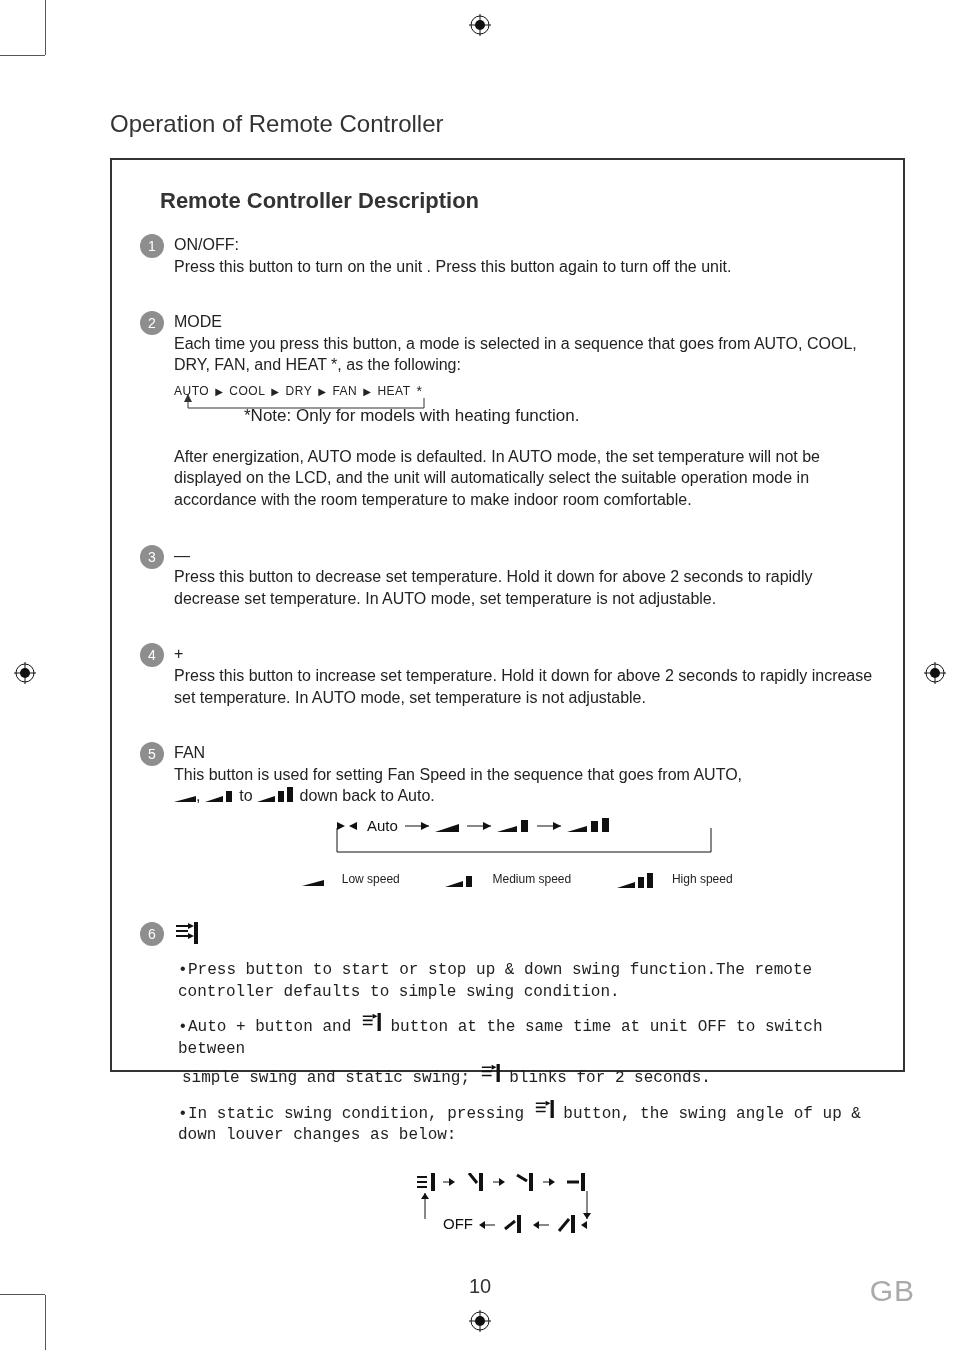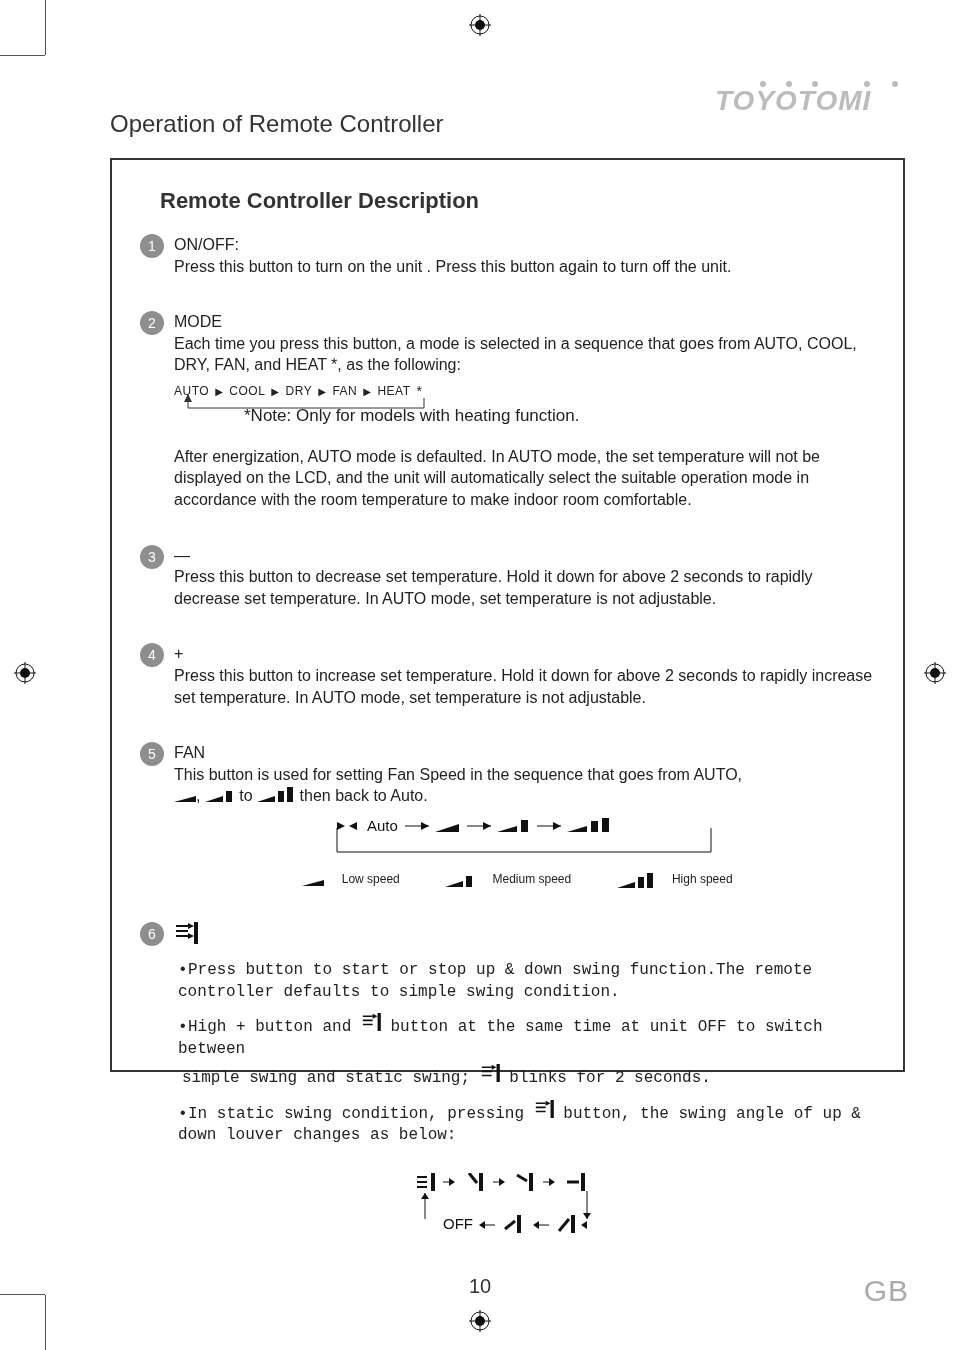--- a/index.html
+++ b/index.html
@@ -48,21 +48,21 @@
   .fan-inline { vertical-align:middle; }
   .fan-cycle { text-align:center; margin-top:10px; font-size:16px; }
   .fan-legend { text-align:center; margin-top:4px; font-size:12px; }
   .fan-legend span { margin:0 14px; }
   .swing-list { padding-left:4px; }
   .swing-list .bul { margin-bottom:10px; }
   .bul-dot { display:inline-block; width:10px; }
   .swing-sub { margin-left:4px; display:block; margin-top:4px;}
   .swing-cycle { text-align:center; margin-top:26px; line-height:1.8; font-size:16px;}
   .pagenum { position:absolute; left:50%; bottom:52px; transform:translateX(-50%); font-size:20px; color:#333;}
-  .lang { position:absolute; right:51px; bottom:42px; font-size:30px; color:#aaa; letter-spacing:1px;}
+  .lang { position:absolute; right:45px; bottom:42px; font-size:30px; color:#aaa; letter-spacing:1px;}
 </style>
 </head>
 <body>
 
 <div class="crop-tl-v"></div>
 <div class="crop-tl-h"></div>
 <div class="crop-bl-v"></div>
 <div class="crop-bl-h"></div>
 <span class="reg-top">
   <svg width="22" height="22" viewBox="0 0 22 22">
@@ -91,32 +91,20 @@
 <span class="reg-right">
   <svg width="22" height="22" viewBox="0 0 22 22">
       <circle cx="11" cy="11" r="9" fill="none" stroke="#111" stroke-width="1"></circle>
       <circle cx="11" cy="11" r="5" fill="#111"></circle>
       <line x1="11" y1="0" x2="11" y2="22" stroke="#111"></line>
       <line x1="0" y1="11" x2="22" y2="11" stroke="#111"></line>
     </svg>
 </span>
 
 <div class="page">
-  <div class="brand">
-    <svg width="190" height="34" viewBox="0 0 190 34">
-      <g fill="#bcbcbc">
-        <circle cx="48" cy="4" r="3"></circle>
-          <circle cx="74" cy="4" r="3"></circle>
-          <circle cx="100" cy="4" r="3"></circle>
-          <circle cx="152" cy="4" r="3"></circle>
-          <circle cx="180" cy="4" r="3"></circle>
-      </g>
-      <text x="0" y="30" font-family="Arial Black, Arial, sans-serif" font-weight="900" font-style="italic" font-size="28" fill="#bcbcbc" letter-spacing="1">TOYOTOMI</text>
-    </svg>
-  </div>
 
   <div class="header-title">Operation of Remote Controller</div>
 
   <div class="frame">
     <div class="section-heading">Remote Controller Description</div>
 
     <div class="item">
       <div class="num-badge">1</div>
       <div class="item-body">
         <span class="label">ON/OFF:</span>
@@ -177,21 +165,21 @@
         <span class="fan-inline"><svg width="30" height="14" viewBox="0 0 30 14">
               <polygon points="0,14 18,14 18,8" fill="#111"></polygon>
               <rect x="21" y="3" width="6" height="11" fill="#111"></rect>
             </svg></span>
         <span>to</span>
         <span class="fan-inline"><svg width="38" height="16" viewBox="0 0 38 16">
               <polygon points="0,16 18,16 18,10" fill="#111"></polygon>
               <rect x="21" y="5" width="6" height="11" fill="#111"></rect>
               <rect x="30" y="1" width="6" height="15" fill="#111"></rect>
             </svg></span>
-        <span>then back to Auto.</span>
+        <span>down back to Auto.</span>
 
         <div class="fan-cycle">
           <svg width="380" height="44" viewBox="0 0 380 44">
             <path d="M 2 10 L 2 34 L 376 34 L 376 10" fill="none" stroke="#111" stroke-width="1"></path>
             <polygon points="2,10 10,10 6,2" fill="#111" transform="translate(0,2) rotate(90 6 6)"></polygon>
 
             <polygon points="14,8 22,4 22,12" fill="#111"></polygon>
             <text x="32" y="13" font-size="15" fill="#111">Auto</text>
             <line x1="70" y1="8" x2="94" y2="8" stroke="#111"></line>
               <polygon points="94,8 86,4 86,12" fill="#111"></polygon>
@@ -230,21 +218,21 @@
         <span>
           <svg width="24" height="22" viewBox="0 0 24 22">
               <path d="M2 4 L14 4 M2 9 L14 9 M2 14 L14 14" stroke="#111" stroke-width="2"></path>
               <polygon points="14,1 20,4 14,7" fill="#111"></polygon>
               <polygon points="14,11 20,14 14,17" fill="#111"></polygon>
               <rect x="20" y="0" width="4" height="22" fill="#111"></rect>
             </svg>
         </span>
         <div class="swing-list" style="margin-top:10px;font-family:Liberation Mono, monospace;">
           <div class="bul"><span class="bul-dot">•</span><span>Press button to start or stop up &amp; down swing function.The remote controller defaults to simple swing condition.</span></div>
-          <div class="bul"><span class="bul-dot">•</span><span>High + button and</span>
+          <div class="bul"><span class="bul-dot">•</span><span>Auto + button and</span>
             <span><svg width="20" height="18" viewBox="0 0 24 22">
                   <path d="M2 4 L14 4 M2 9 L14 9 M2 14 L14 14" stroke="#111" stroke-width="2"></path>
                   <polygon points="14,1 20,4 14,7" fill="#111"></polygon>
                   <rect x="20" y="0" width="4" height="22" fill="#111"></rect>
                 </svg></span>
             <span>button at the same time at unit OFF to switch between</span>
             <span class="swing-sub"><span>simple swing and static swing;</span>
               <span><svg width="20" height="18" viewBox="0 0 24 22">
                     <path d="M2 4 L14 4 M2 9 L14 9 M2 14 L14 14" stroke="#111" stroke-width="2"></path>
                     <polygon points="14,1 20,4 14,7" fill="#111"></polygon>

